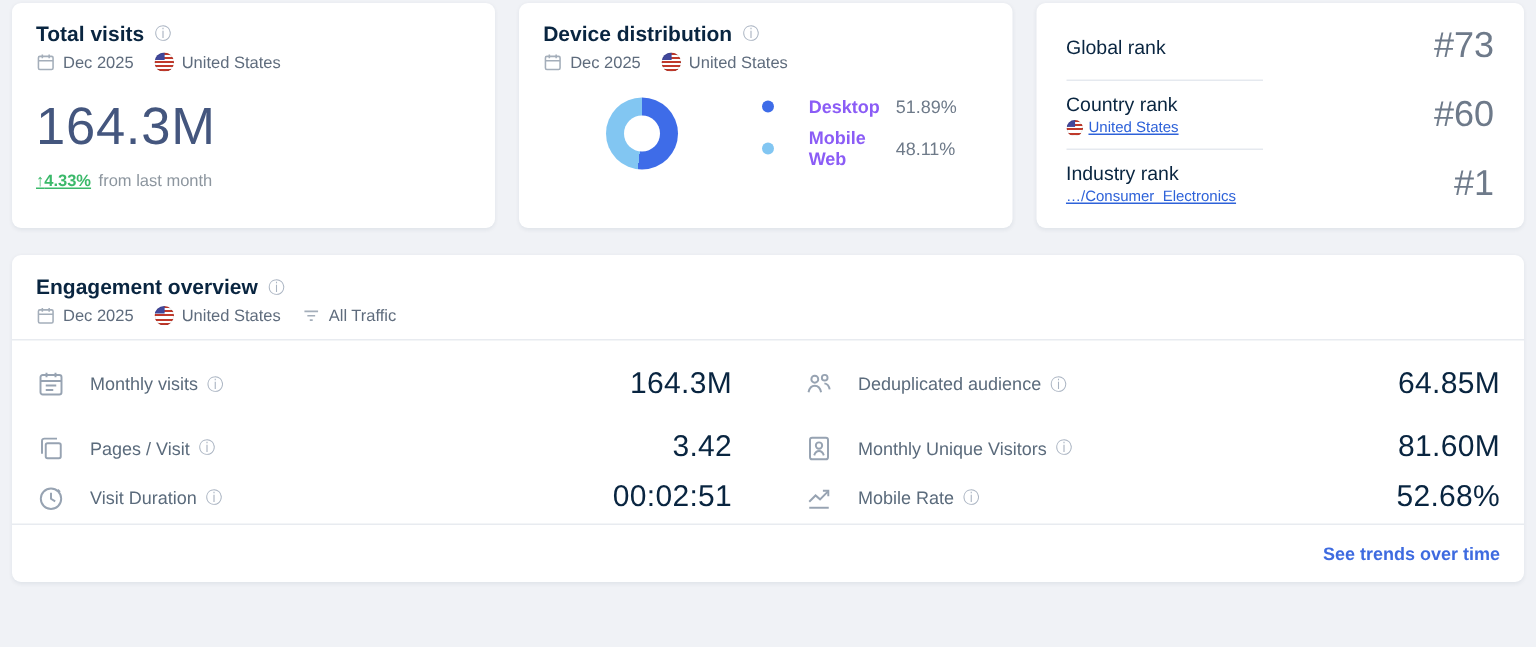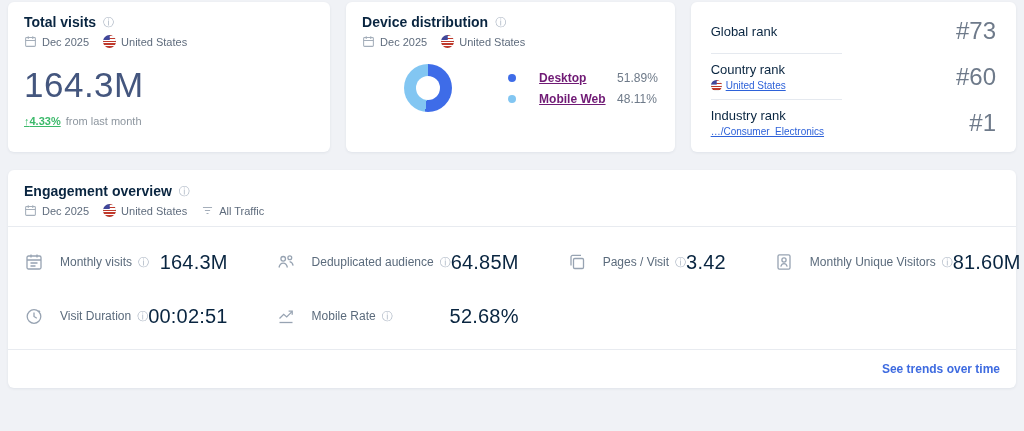--- a/index.html
+++ b/index.html
@@ -66,21 +66,21 @@
   .change-row { margin-top: 10px; font-size: 11px; display: flex; align-items: center; gap: 5px; }
   .change-up { color: #3bb96a; font-weight: 700; text-decoration: underline; }
   .change-note { color: #8d969f; }
   
   .device-body { display: flex; align-items: center; margin-top: 16px; }
   .donut { position: relative; width: 48px; height: 48px; border-radius: 50%; margin-left: 42px; }
   .donut::after { content: ""; position: absolute; inset: 12px; background: #fff; border-radius: 50%; }
   .legend { margin-left: 56px; display: flex; flex-direction: column; gap: 7px; }
   .legend-row { display: flex; align-items: center; font-size: 12px; }
   .legend-dot { width: 8px; height: 8px; border-radius: 50%; margin-right: 23px; }
-  .legend-label { color: #701a75; font-weight: 700; width: 78px; text-decoration: underline; }
+  .legend-label { color: #8b5cf6; font-weight: 700; width: 58px; }
   .legend-value { color: #6e7a89; }
   
   .ranks { padding: 10px 20px 10px 20px; display: flex; flex-direction: column; justify-content: space-between; }
   .rank-row { display: flex; align-items: center; justify-content: space-between; padding: 5px 0; }
   .rank-label { font-size: 13px; color: #092540; }
   .rank-link-row { display: flex; align-items: center; gap: 4px; margin-top: 3px; }
   .rank-link-row .us-flag { width: 11px; height: 11px; }
   .rank-link { font-size: 10px; color: #2e62d9; text-decoration: underline; }
   .rank-value { font-size: 24px; color: #6e7a8a; font-weight: 400; }
   .rank-divider { height: 1px; background: #e5e9ef; width: 46%; }
@@ -88,21 +88,21 @@
   .engagement {
     margin-top: 18px;
     height: 218px;
     display: flex; flex-direction: column;
   }
   .eng-header { padding: 13px 16px 9px; }
   .divider { height: 1px; background: #e8ebf0; }
   .metrics-grid {
     flex: 1;
     display: grid;
-    grid-template-columns: 1fr 1fr 1fr 1fr;
+    grid-template-columns: 1fr 1fr;
     grid-template-rows: 1fr 1fr;
     column-gap: 48px;
     padding: 8px 16px 6px;
     align-items: center;
   }
   .metric { display: flex; align-items: center; }
   .m-icon { width: 20px; height: 20px; color: #97a3b2; flex: 0 0 auto; margin-right: 16px; }
   .m-label { font-size: 12px; color: #5b6b7c; margin-right: 6px; white-space: nowrap; }
   .m-value { margin-left: auto; font-size: 20px; color: #092540; font-weight: 400; letter-spacing: .2px; }
   .eng-footer {

